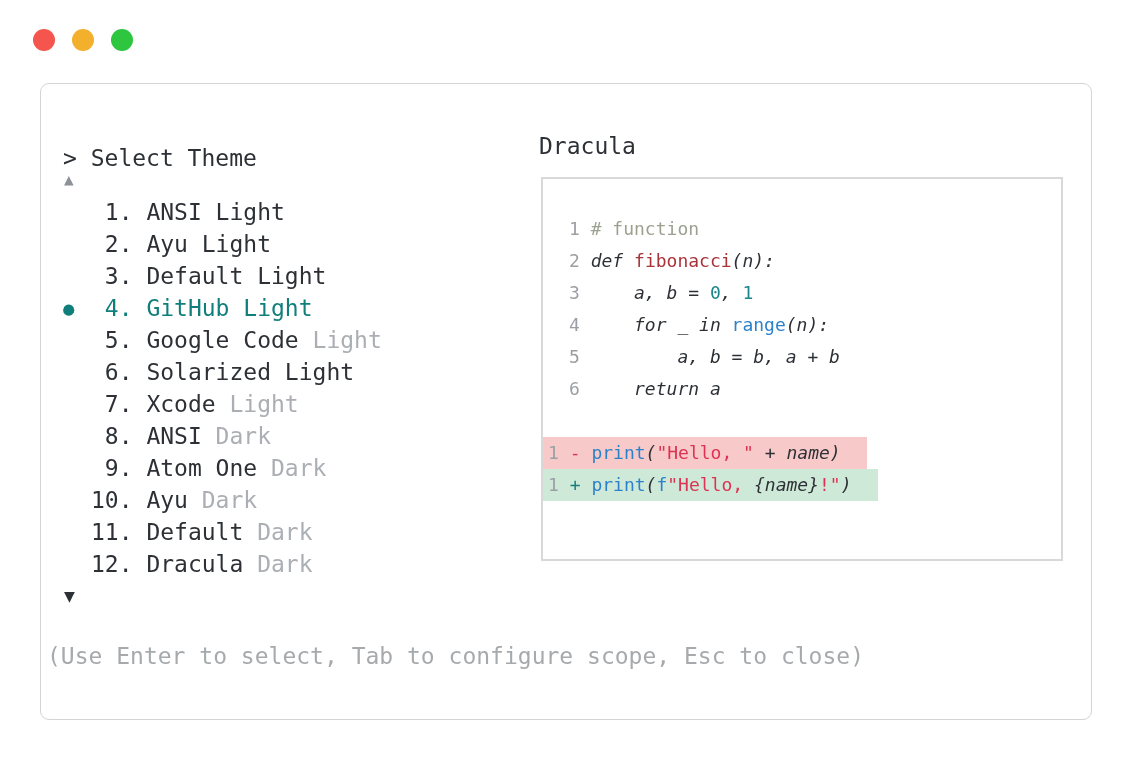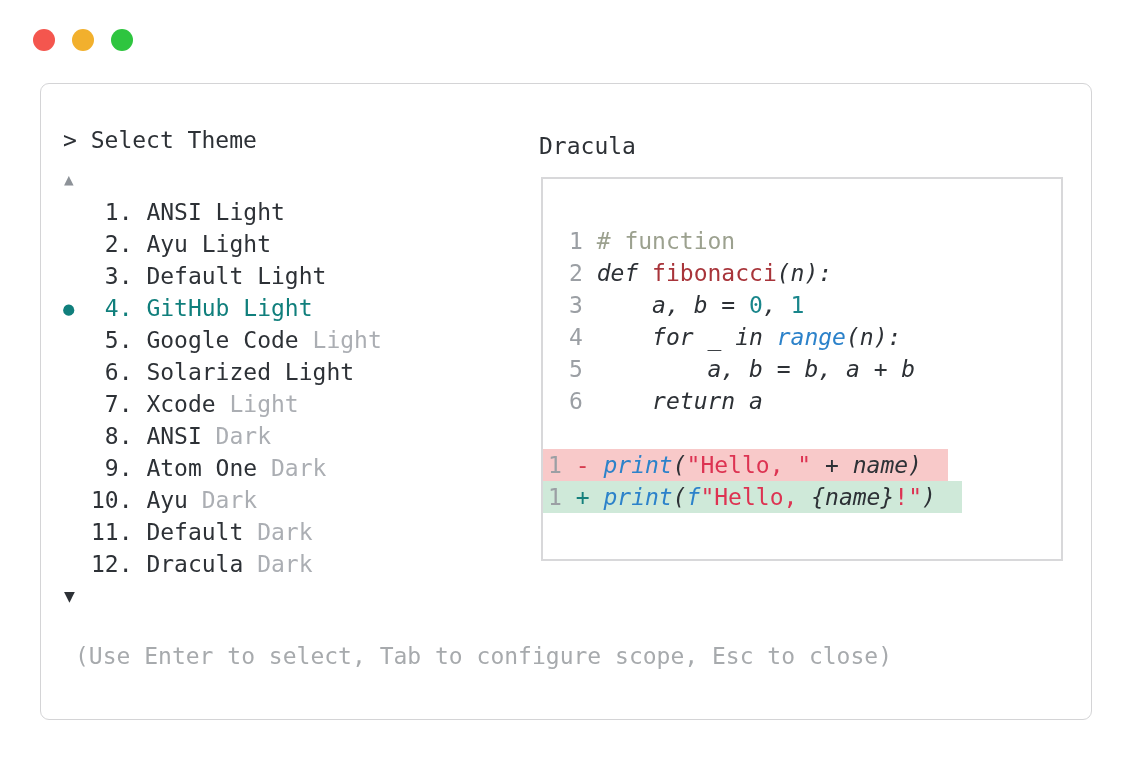--- a/index.html
+++ b/index.html
@@ -10,51 +10,51 @@
   .traffic{position:absolute;left:33px;top:29px;display:flex;gap:17px;}
   .dot{width:22px;height:22px;border-radius:50%;}
   .dot.red{background:var(--light_red);}
   .dot.yellow{background:var(--light_yellow);}
   .dot.green{background:var(--light_green);}
 
   .window{position:absolute;left:40px;top:83px;width:1050px;height:635px;
           border:1.5px solid var(--border);border-radius:9px;background:#fff;}
 
   .mono{font-size:23px;line-height:32px;}
-  .prompt{position:absolute;left:22px;top:40px;white-space:pre;}
+  .prompt{position:absolute;left:22px;top:58px;white-space:pre;}
   .preview-title{position:absolute;left:498px;top:46px;}
 
   .scroll-up{position:absolute;left:23px;top:84px;font-size:16px;line-height:24px;color:var(--scroll_dim);}
   .scroll-down{position:absolute;left:23px;top:496px;font-size:18px;line-height:32px;color:var(--ink);}
 
   .theme-list{position:absolute;left:22px;top:112px;white-space:pre;}
   .trow{display:flex;height:32px;align-items:stretch;}
   .mark{width:28px;font-size:19px;line-height:32px;color:var(--accent);}
   .num{width:3ch;text-align:right;}
   .label{margin-left:1ch;}
   .trow.sel .num,.trow.sel .label{color:var(--accent);}
   .dim{color:var(--dim);}
 
-  .help{position:absolute;left:34px;top:556px;color:var(--help);white-space:pre;}
+  .help{position:absolute;left:6px;top:556px;color:var(--help);white-space:pre;}
 
   .preview-box{position:absolute;left:500px;top:93px;width:522px;height:384px;
                border:2px solid var(--pborder);box-sizing:border-box;background:#fff;}
-  .code{padding-top:46px;white-space:pre;font-size:23px;line-height:32px;}
+  .code{padding-top:34px;white-space:pre;font-size:18px;line-height:32px;}
   .cline{height:32px;padding-left:26px;}
   .cline.diffline{padding-left:0;}
   .bg{display:inline-block;height:32px;padding:0 26px 0 5px;}
   .bg.delbg{background:var(--del_bg);}
   .bg.addbg{background:var(--add_bg);}
 
   .ln{color:var(--lineno);}
   .tx{color:var(--ink);font-style:italic;}
   .cm{color:var(--comment);}
   .fn{color:var(--func);text-align:center;}
   .nm{color:var(--numlit);}
-  .bl{color:var(--blue);font-style:italic;}
+  .bl{color:var(--blue);}
   .st{color:var(--string);}
   .del{color:var(--del);}
   .add{color:var(--add);}
 </style>
 </head>
 <body>
 
 <div class="stage">
 
   <div class="traffic">

